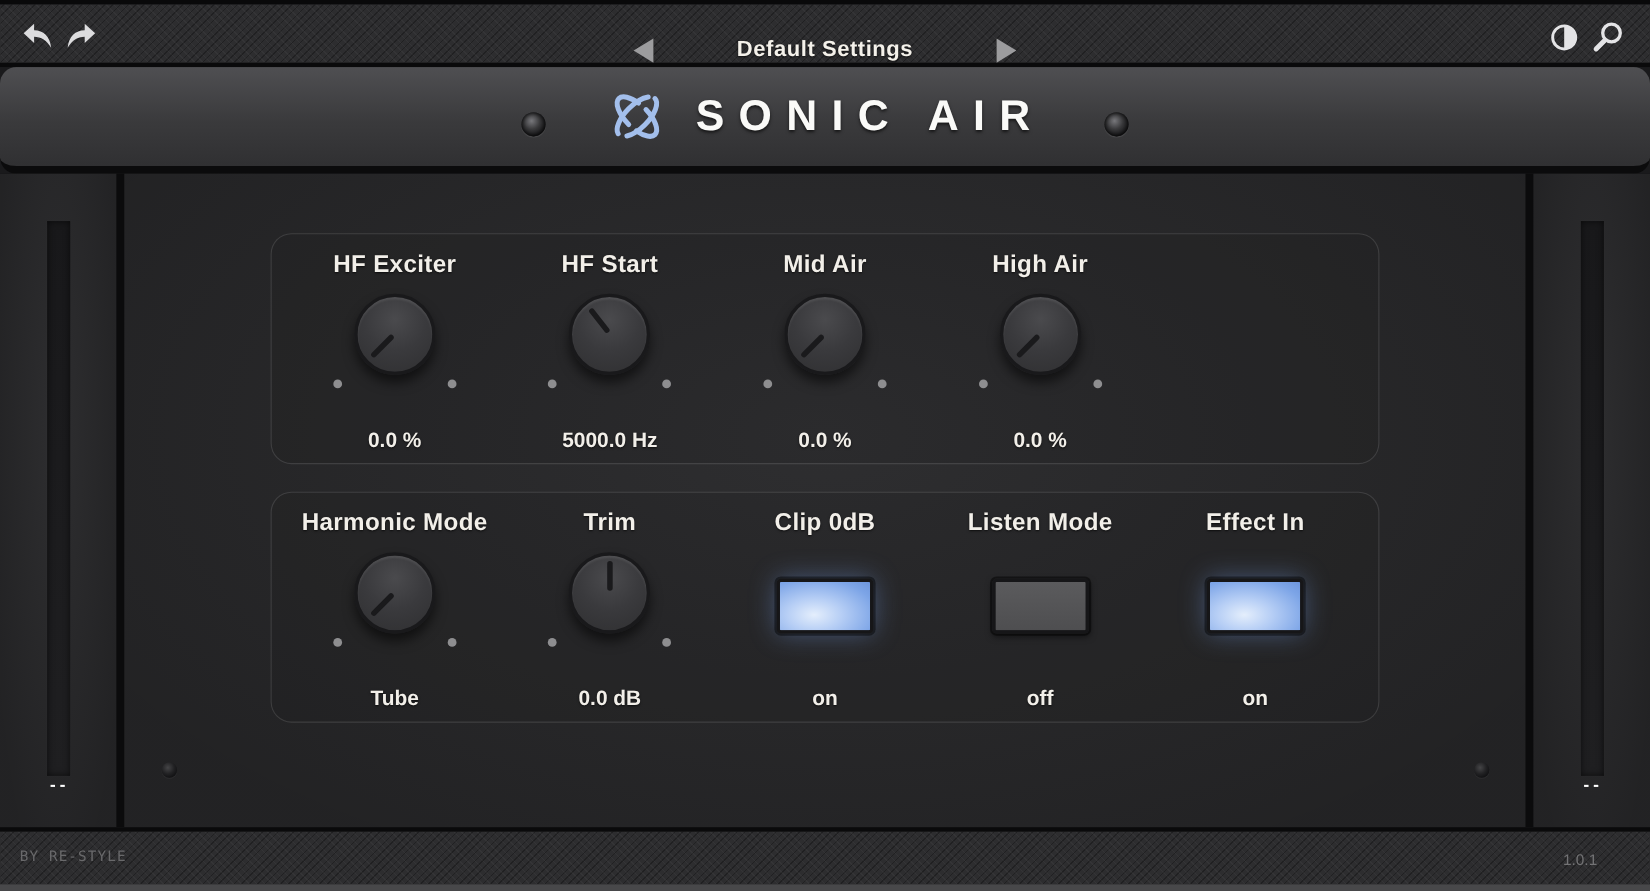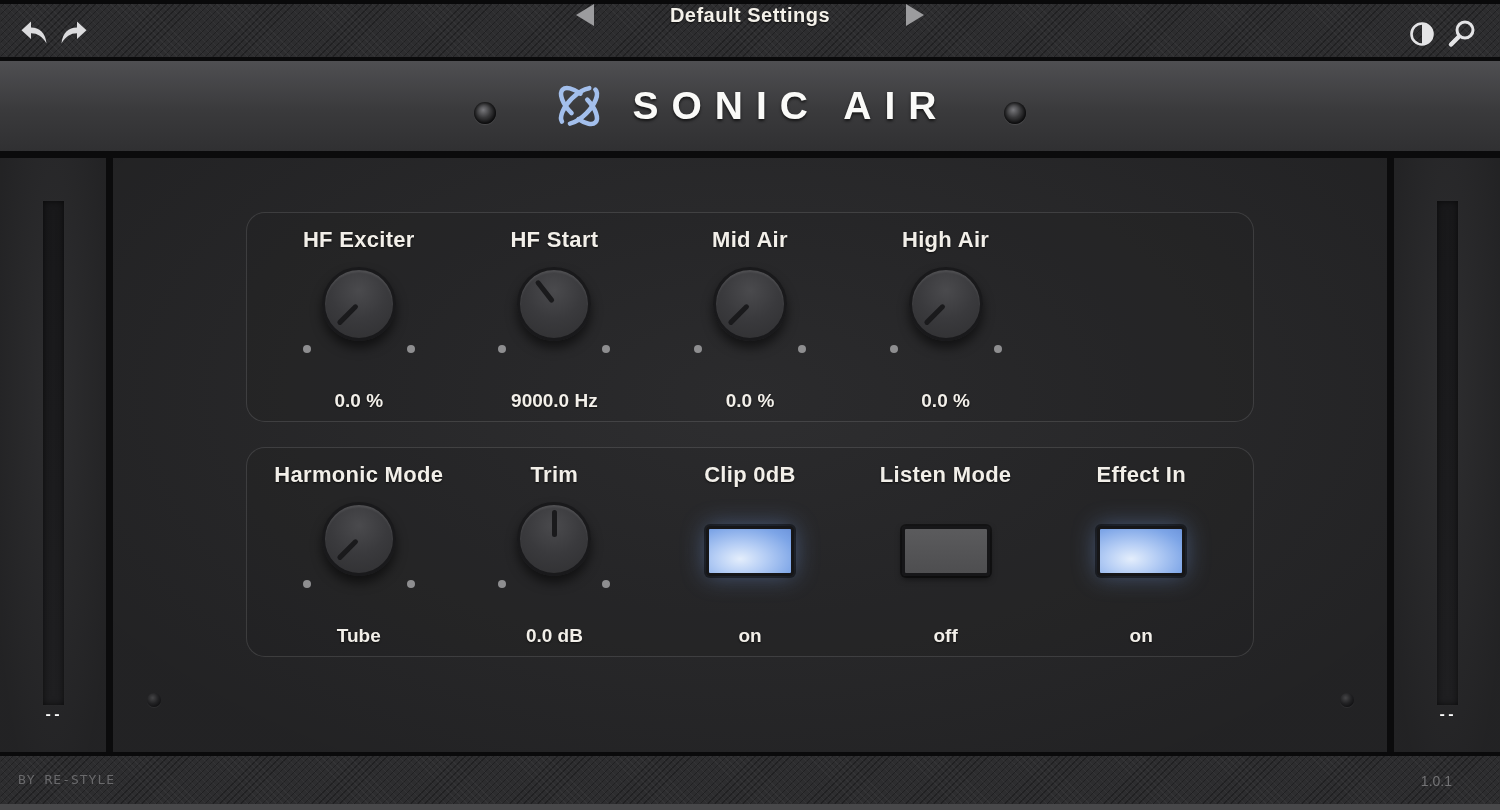--- a/index.html
+++ b/index.html
@@ -24,36 +24,36 @@
     border-top:4px solid #09090a; border-bottom:4px solid #0a0a0b;
   }
   .icon-btn { position:absolute; cursor:pointer; display:flex; align-items:center; justify-content:center; }
   .undo-btn { left:18px; top:11px; width:34px; height:36px; }
   .redo-btn { left:56px; top:11px; width:34px; height:36px; }
   .contrast-btn { left:1406px; top:15px; width:32px; height:30px; }
   .magnify-btn { left:1443px; top:14px; width:36px; height:32px; }
 
   .preset-nav {
     position:absolute; left:50%; top:0; transform:translateX(-50%);
-    height:100%; width:348px; display:flex; align-items:flex-start; justify-content:space-between;
+    height:100%; width:348px; display:flex; align-items:flex-end; justify-content:space-between;
   }
   .preset-name {
     color:#f4f1ea; font-size:20px; font-weight:bold; letter-spacing:0.5px;
     text-shadow:0 1px 2px rgba(0,0,0,0.7); cursor:pointer;
   }
   .tri { width:0; height:0; cursor:pointer; }
   .tri-left  { border-top:11px solid transparent; border-bottom:11px solid transparent; border-right:18px solid #9c9c9e; }
   .tri-right { border-top:11px solid transparent; border-bottom:11px solid transparent; border-left:18px solid #9c9c9e; }
 
   
   .title-bar {
     height:97px; position:relative;
     background:linear-gradient(#4f4f52, #3a3a3c 55%, #303032);
     border-bottom:7px solid #0b0b0c;
-    display:flex; align-items:center; justify-content:center; gap:24px;
+    display:flex; align-items:center; justify-content:center; gap:24px;border-radius:15px;
   }
   .plugin-title {
     color:#fafaf8; font-size:39px; font-weight:bold; letter-spacing:13px;
     text-shadow:0 2px 3px rgba(0,0,0,0.65);
   }
   .screw {
     position:absolute; width:22px; height:22px; border-radius:50%;
     background:radial-gradient(circle at 42% 36%, #77777b 0%, #39393b 40%, #121214 78%);
     box-shadow:0 1px 1px rgba(255,255,255,0.10), inset 0 0 5px #000;
   }
@@ -239,21 +239,21 @@
 
         <div class="col">
           <div class="ctl-label">HF Start</div>
           <div class="ctl-zone">
             <div class="dot dot-left"></div>
             <div class="knob">
               <div class="knob-rot" style="transform: rotate(-38deg);"></div>
             </div>
             <div class="dot dot-right"></div>
           </div>
-          <div class="ctl-value">9000.0 Hz</div>
+          <div class="ctl-value">5000.0 Hz</div>
         </div>
 
         <div class="col">
           <div class="ctl-label">Mid Air</div>
           <div class="ctl-zone">
             <div class="dot dot-left"></div>
             <div class="knob">
               <div class="knob-rot" style="transform: rotate(-135deg);"></div>
             </div>
             <div class="dot dot-right"></div>

